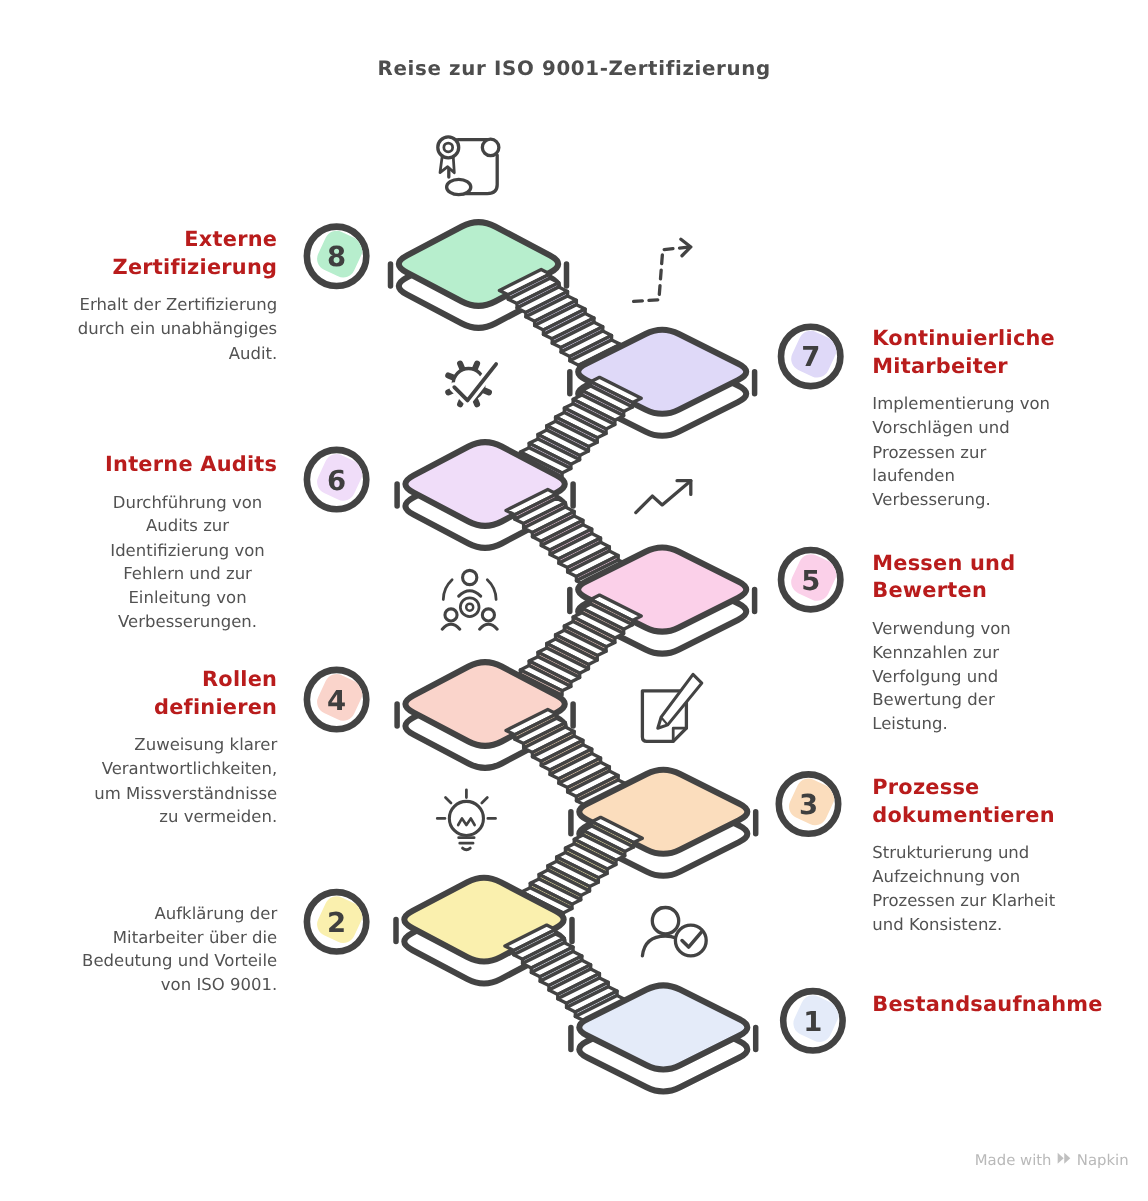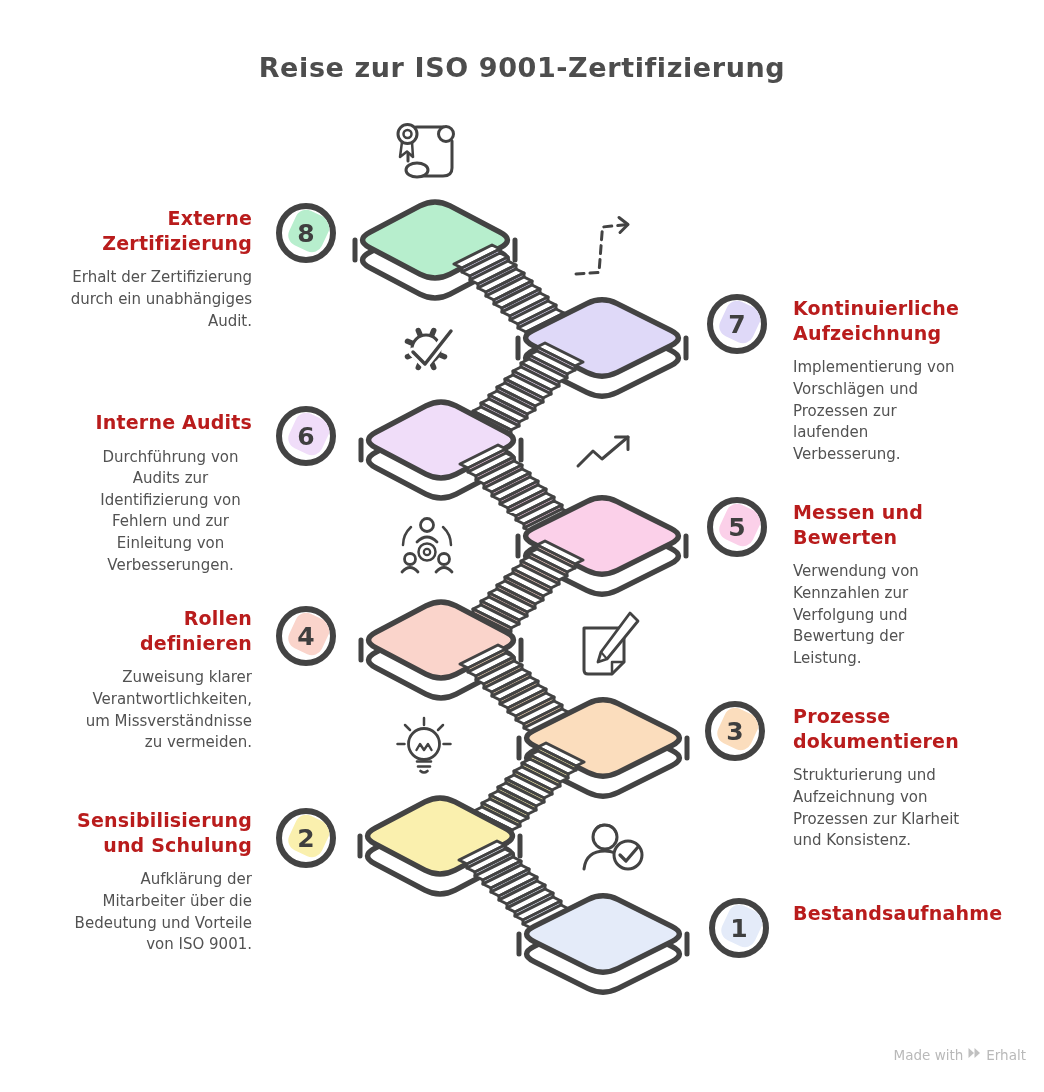--- a/index.html
+++ b/index.html
@@ -1,19 +1,19 @@
 <!DOCTYPE html>
 <html><head>
 <meta charset="utf-8">
 <style>
   html,body{margin:0;padding:0;background:#ffffff;}
   body{width:1044px;height:1092px;position:relative;overflow:hidden;
        font-family:"DejaVu Sans","Liberation Sans",sans-serif;}
   .title{position:absolute;top:52px;left:0;width:100%;text-align:center;
-         font-size:27px;font-weight:700;letter-spacing:.6px;color:#4d4d4d;}
+         font-size:18px;font-weight:700;letter-spacing:.6px;color:#4d4d4d;}
   svg.stage{position:absolute;left:0;top:0;pointer-events:none;}
   .step{position:absolute;}
   .step h2{margin:0;font-size:19px;font-weight:700;color:#b91c1c;line-height:1.3;letter-spacing:.2px;}
   .step p{margin:12px 0 0;font-size:15px;color:#525252;line-height:1.44;}
   .step.left{text-align:right;}
   .step.left p{margin-left:auto;}
   .step.right{text-align:left;}
   .s8{top:206px;right:792px;width:212px;} .s8 p{max-width:186px;}
   .s6{top:410px;right:792px;width:182px;} .s6 p{max-width:163px;text-align:center;}
   .s4{top:606px;right:792px;width:186px;} .s4 p{max-width:183px;}
@@ -291,25 +291,24 @@
 </div>
 <div class="step left s6">
   <h2>Interne Audits</h2>
   <p>Durchführung von Audits zur Identifizierung von Fehlern und zur Einleitung von Verbesserungen.</p>
 </div>
 <div class="step left s4">
   <h2>Rollen definieren</h2>
   <p>Zuweisung klarer Verantwortlichkeiten, um Missverständnisse zu vermeiden.</p>
 </div>
 <div class="step left s2">
-  <h2>Sensibilisierung und Schulung</h2>
   <p>Aufklärung der Mitarbeiter über die Bedeutung und Vorteile von ISO 9001.</p>
 </div>
 <div class="step right s7">
-  <h2>Kontinuierliche Aufzeichnung</h2>
+  <h2>Kontinuierliche Mitarbeiter</h2>
   <p>Implementierung von Vorschlägen und Prozessen zur laufenden Verbesserung.</p>
 </div>
 <div class="step right s5">
   <h2>Messen und Bewerten</h2>
   <p>Verwendung von Kennzahlen zur Verfolgung und Bewertung der Leistung.</p>
 </div>
 <div class="step right s3">
   <h2>Prozesse dokumentieren</h2>
   <p>Strukturierung und Aufzeichnung von Prozessen zur Klarheit und Konsistenz.</p>
 </div>
@@ -349,14 +348,14 @@
   <div class="patch" style="background: rgb(228, 235, 249);"></div>
   <span class="num">1</span>
 </div>
 
 <div class="footer">
   <span>Made with</span>
   <svg width="13" height="12" viewBox="0 0 13 12">
     <path d="M0.5,1 L6,6 L0.5,11 Z" fill="#c0c0c0"></path>
     <path d="M6.5,1 L12,6 L6.5,11 Z" fill="#c0c0c0"></path>
   </svg>
-  <span>Erhalt</span>
+  <span>Napkin</span>
 </div>
 
 </body></html>

